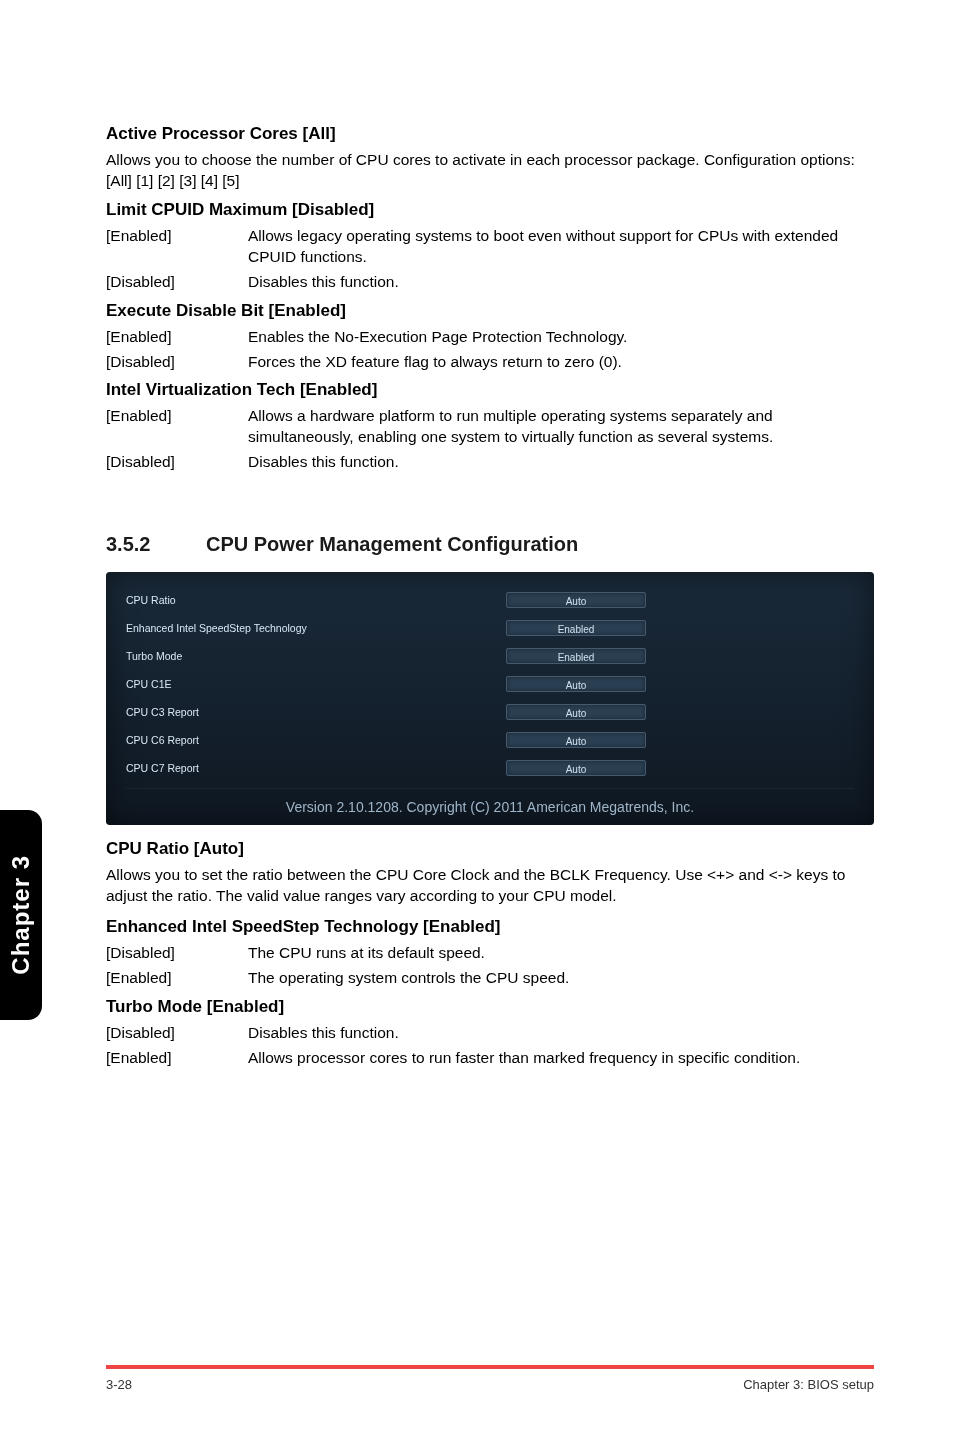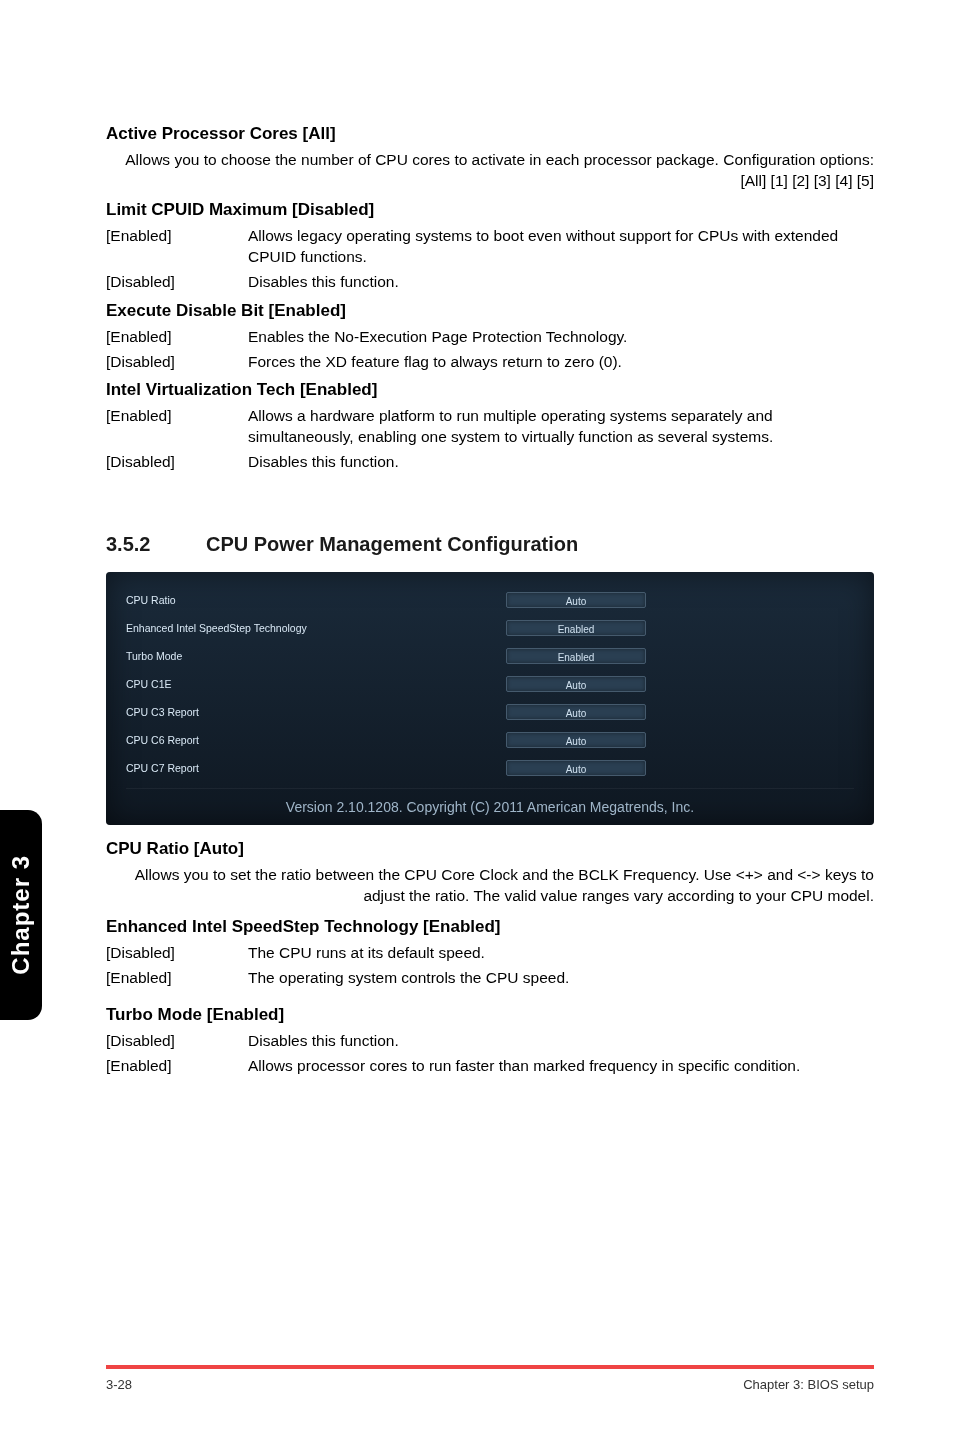--- a/index.html
+++ b/index.html
@@ -16,21 +16,20 @@
   }
   .h-section {
     font-weight: bold;
     font-size: 17px;
     margin-bottom: 6px;
   }
   .body-text {
     font-size: 15.5px;
     line-height: 1.35;
     margin-bottom: 8px;
-    text-align: right;
   }
   .kv-row {
     display: flex;
     font-size: 15.5px;
     line-height: 1.35;
     margin-bottom: 4px;
   }
   .kv-key {
     width: 142px;
     flex-shrink: 0;
@@ -213,21 +212,21 @@
   <div class="h-section" style="margin-top:10px">Enhanced Intel SpeedStep Technology [Enabled]</div>
   <div class="kv-row">
     <div class="kv-key">[Disabled]</div>
     <div class="kv-val">The CPU runs at its default speed.</div>
   </div>
   <div class="kv-row">
     <div class="kv-key">[Enabled]</div>
     <div class="kv-val">The operating system controls the CPU speed.</div>
   </div>
 
-  <div class="h-section" style="margin-top:16px">Turbo Mode [Enabled]</div>
+  <div class="h-section" style="margin-top:8px">Turbo Mode [Enabled]</div>
   <div class="kv-row">
     <div class="kv-key">[Disabled]</div>
     <div class="kv-val">Disables this function.</div>
   </div>
   <div class="kv-row">
     <div class="kv-key">[Enabled]</div>
     <div class="kv-val">Allows processor cores to run faster than marked frequency in specific condition.</div>
   </div>
 
 </div>

